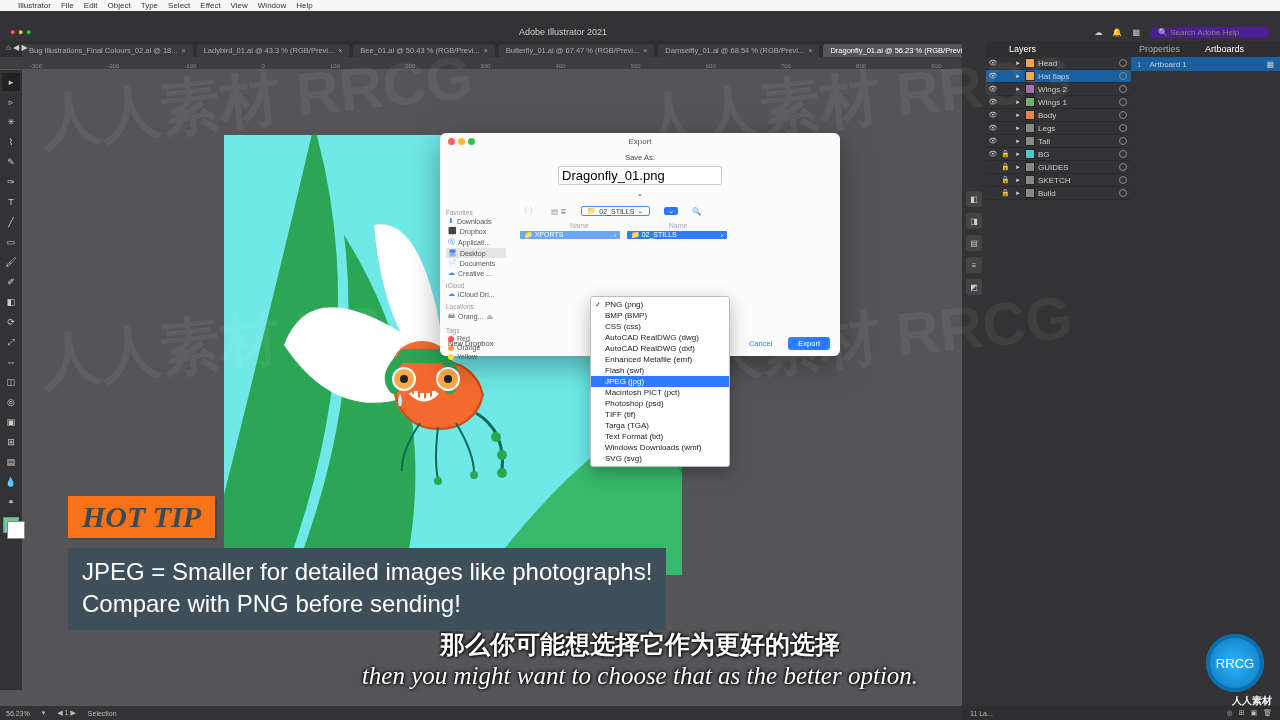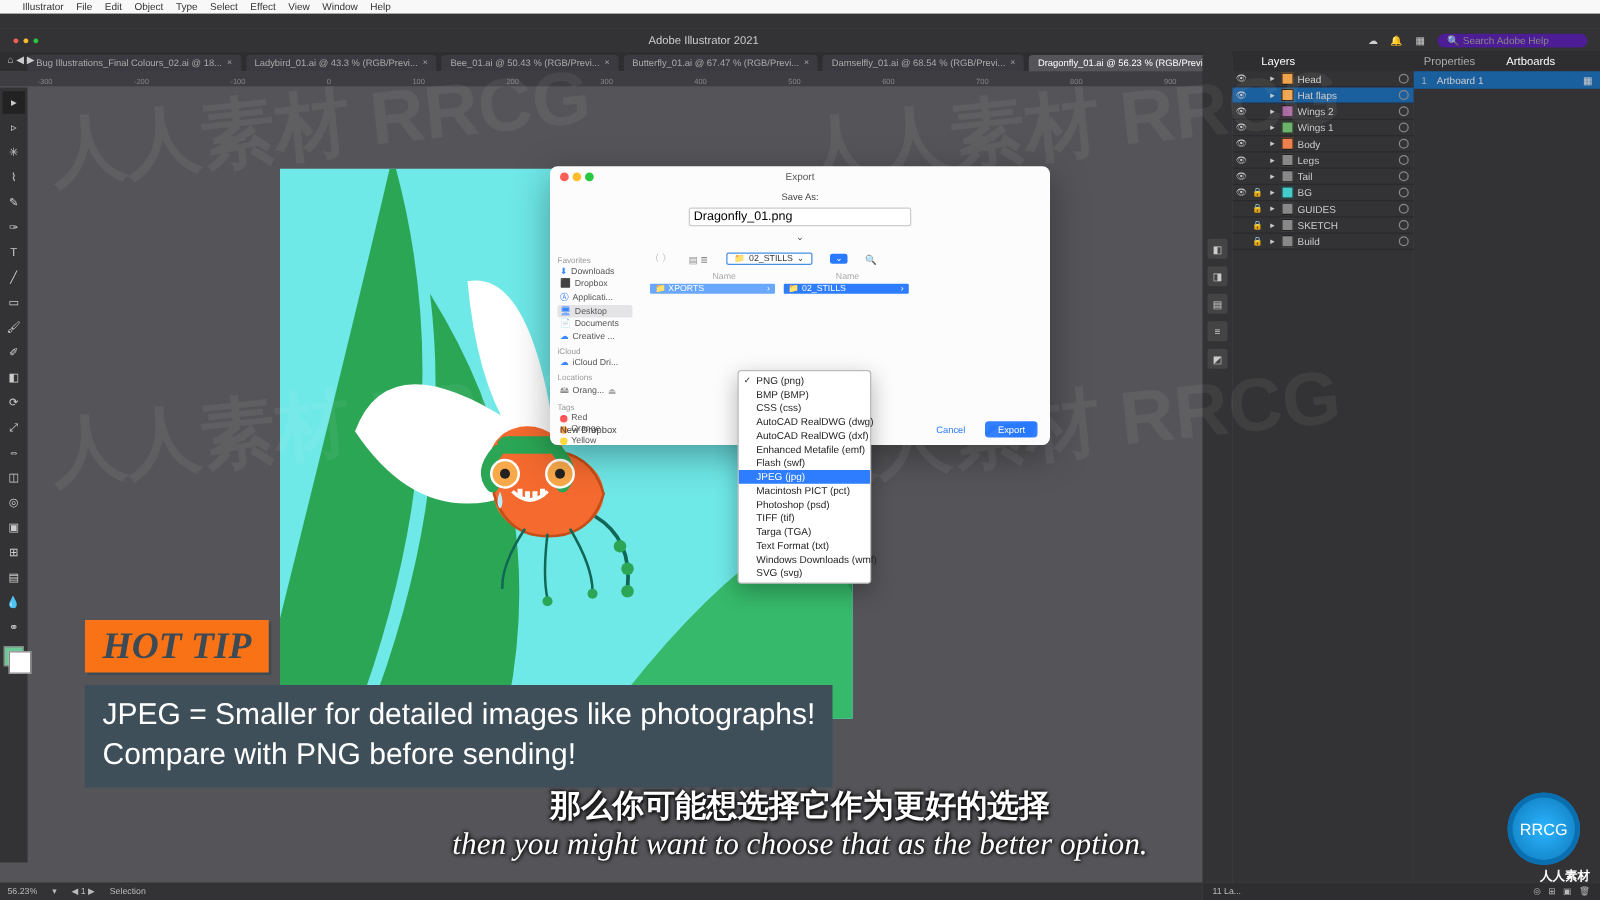--- a/index.html
+++ b/index.html
@@ -55,21 +55,21 @@
 .artboard-row { display:flex; align-items:center; height:14px; font-size:8px; color:#ccc; padding:0 6px; gap:8px; background:#1a5f9e; }
 .artboard-row .num { color:#aaa; }
 
 
 .dialog { position:absolute; left:440px; top:133px; width:400px; height:223px; background:#fcfcfc; border-radius:6px; box-shadow:0 8px 30px rgba(0,0,0,0.35); font-size:8px; color:#444; }
 .dlg-titlebar { display:flex; align-items:center; height:16px; padding:0 8px; gap:4px; }
 .traffic { display:flex; gap:3px; }
 .tl { width:7px; height:7px; border-radius:50%; }
 .dlg-title { position:absolute; left:0; right:0; text-align:center; font-size:8px; color:#555;}
 .dlg-saveas { display:flex; justify-content:center; padding:4px 0; gap:4px; align-items:center; font-size:7.5px;flex-direction:column; }
-.dlg-saveas input { width:178px; font-size:10px; padding:1px 3px; border:1px solid #ccc; border-radius:2px; }
+.dlg-saveas input { width:164px; font-size:13px; padding:1px 3px; border:1px solid #ccc; border-radius:2px; }
 .dlg-body { display:flex; height:160px; }
 .sidebar { width:72px; padding:3px 6px; font-size:7px; color:#555; }
 .sb-head { color:#999; font-size:6.5px; margin-top:4px; }
 .sb-item { display:flex; align-items:center; gap:3px; padding:1px 2px; border-radius:2px; }
 .sb-item.sel { background:#e4e4e6; }
 .sb-dot { width:6px; height:6px; border-radius:50%; }
 .finder { flex:1; padding:2px 8px; position:relative; font-size:7px; }
 .finder-tb { display:flex; align-items:center; gap:14px; font-size:7.5px; color:#888; height:14px; }
 .pathpop { background:#fff; border:1px solid #4a90e2; border-radius:2px; padding:0 6px; font-size:7px; display:flex; align-items:center; gap:3px; color:#333;}
 .bluebtn { background:#2979ff; color:#fff; border-radius:2px; padding:0 4px; font-size:7px;}
@@ -78,21 +78,21 @@
 .col { width:105px; }
 .folder-sel { background:#2e7dff; color:#fff; border-radius:1px; padding:0 4px; display:flex; align-items:center; gap:3px; font-size:7px; width:100px; justify-content:space-between;}
 .folder-sel.dim { background:#6aa8ff;}
 .dlg-footer { position:absolute; bottom:6px; left:8px; right:10px; display:flex; align-items:center; justify-content:space-between; font-size:7.5px; }
 .dlg-footer .right { display:flex; gap:8px; align-items:center;}
 .btn-cancel { color:#2979ff; padding:2px 8px; }
 .btn-export { background:#2979ff; color:#fff; padding:2px 10px; border-radius:3px; }
 .format-label { position:absolute; left:128px; bottom:54px; font-size:7.5px; color:#333;}
 
 
-.format-menu { position:absolute; left:590px; top:296px; width:107px; background:#fff; border:1px solid #bbb; border-radius:3px; box-shadow:0 6px 18px rgba(0,0,0,0.28); font-size:8px; color:#222; padding:2px 0; z-index:50;}
+.format-menu { position:absolute; left:590px; top:296px; width:140px; background:#fff; border:1px solid #bbb; border-radius:3px; box-shadow:0 6px 18px rgba(0,0,0,0.28); font-size:8px; color:#222; padding:2px 0; z-index:50;}
 .format-menu div { padding:0px 14px; line-height:11px; white-space:nowrap;}
 .format-menu div.sel { background:#2e7dff; color:#fff; }
 .format-menu div.checked::before { content:"✓"; position:absolute; left:4px; font-size:7px; }
 
 
 .tip-badge { position:absolute; left:68px; top:496px; background:#f97316; padding:4px 14px; font-family: Georgia, serif; font-style:italic; font-weight:700; font-size:30px; color:#3b4a55; box-shadow:2px 2px 0 #3b4a55; }
 .tip-text { position:absolute; left:68px; top:548px; background:#3f4f5a; color:#fff; padding:8px 14px 10px 14px; font-size:24px; line-height:32px; max-width:820px;}
 .subs-cn { position:absolute; left:0; right:0; top:628px; text-align:center; color:#fff; font-weight:700; font-size:25px; text-shadow:1px 1px 3px #000, -1px -1px 3px #000; }
 .subs-en { position:absolute; left:0; right:0; top:662px; text-align:center; color:#fff; font-family: Georgia, serif; font-style:italic; font-size:25px; text-shadow:1px 1px 3px #000, -1px -1px 3px #000;}
 

